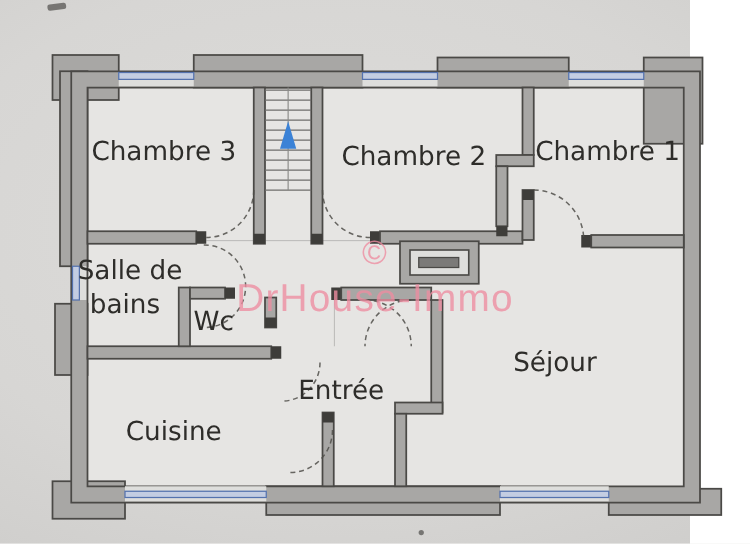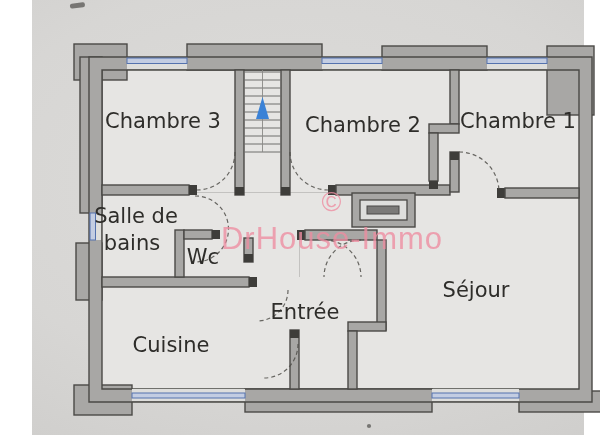--- a/index.html
+++ b/index.html
@@ -4,21 +4,20 @@
 <style>
   html,body{margin:0;padding:0;}
   body{
     width:600px;height:435px;overflow:hidden;
     font-family:"DejaVu Sans", sans-serif;
   }
   #photo{
     position:relative;width:552px;height:435px;
     background:
       radial-gradient(ellipse 130% 105% at 48% 42%, #dddcda 0%, #d7d6d4 45%, #cbcac8 82%, #bfbebc 100%);
-    margin-left: 32px;
   }
   svg{display:block;}
   .wall{fill:#a8a7a5;stroke:#4a4946;stroke-width:1.4;}
   .cap{fill:#3e3d3a;stroke:none;}
   .floor{fill:#e6e5e3;stroke:none;}
   .winlight{fill:#dededc;stroke:none;}
   .winblue{fill:#c3cde2;stroke:#5472ae;stroke-width:1;}
   .arc{fill:none;stroke:#504f4a;stroke-width:1.2;stroke-dasharray:4 3;opacity:.85;}
   .faint{stroke:#bab9b7;stroke-width:.8;}
   .tread{stroke:#6f6e6c;stroke-width:1;}

